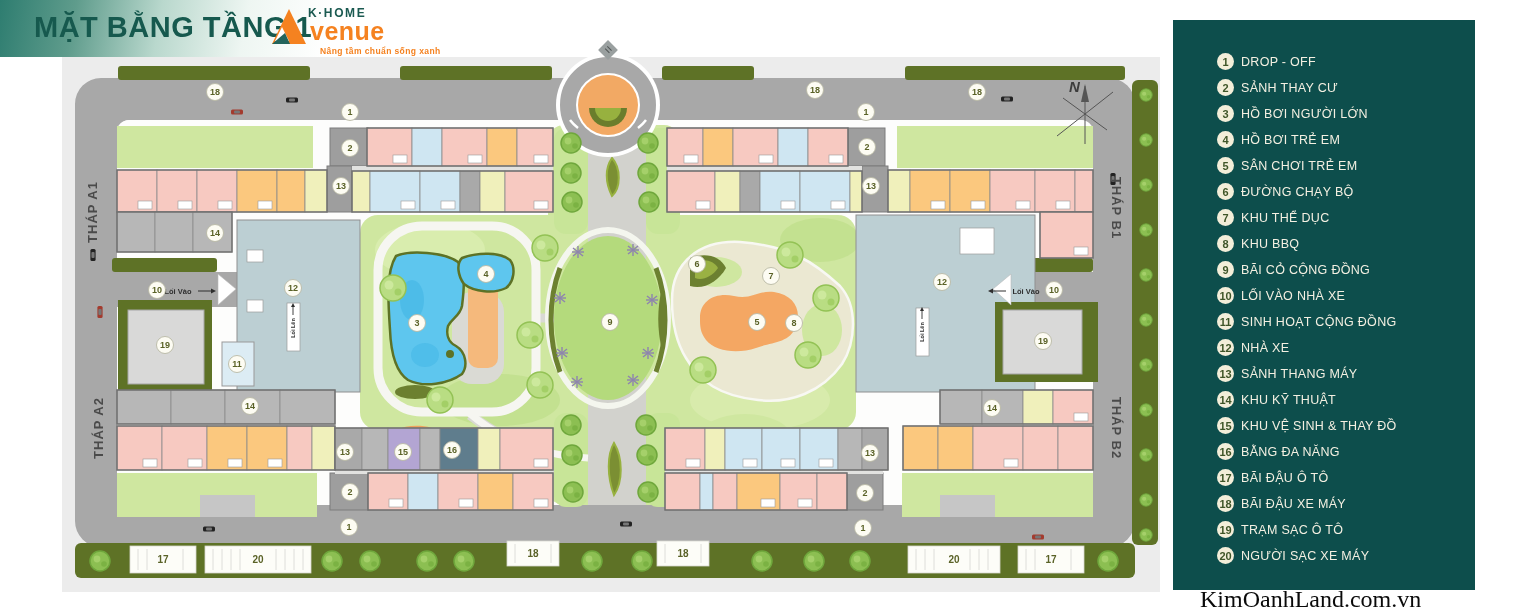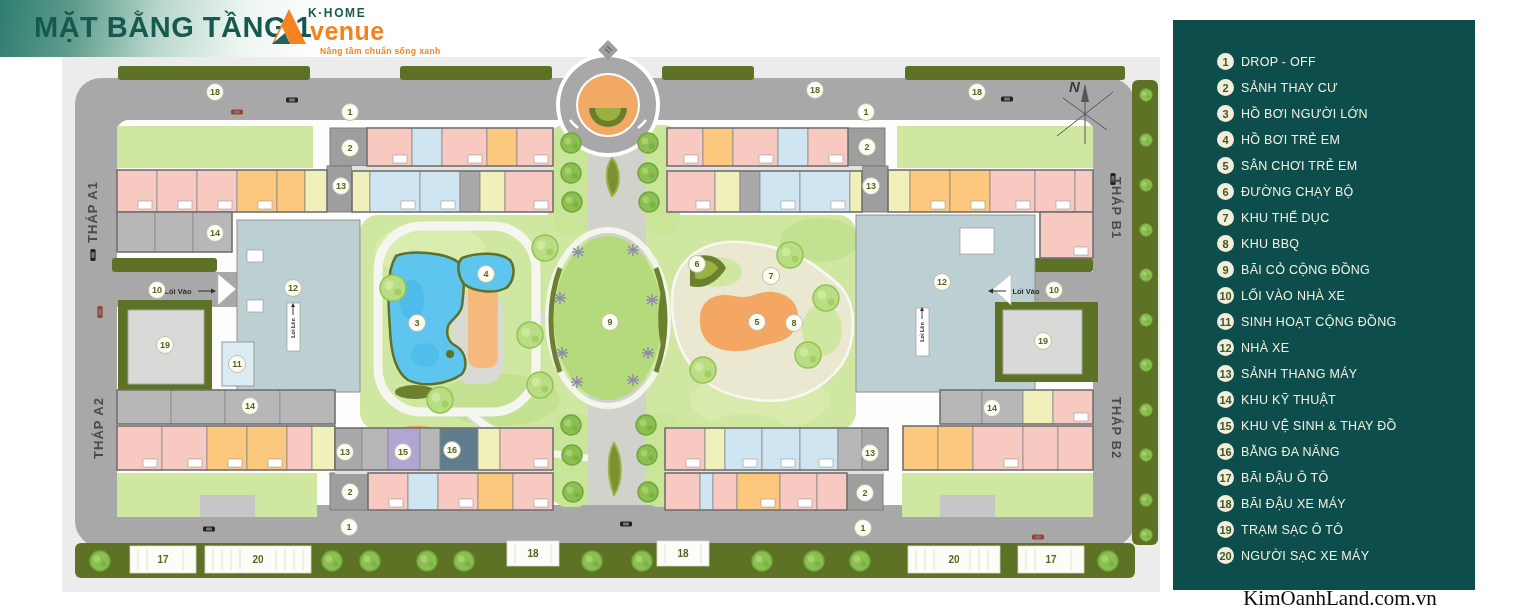--- a/index.html
+++ b/index.html
@@ -21,22 +21,22 @@
   
   .legend{position:absolute;left:1173px;top:20px;width:302px;height:570px;background:#0d4e4c;}
   .legend ol{list-style:none;margin:0;padding:33px 14px 26px 44px;height:511px;
      display:flex;flex-direction:column;justify-content:space-between;}
   .legend li{display:flex;align-items:center;}
   .lnum{flex:0 0 17px;height:17px;border-radius:50%;background:#f3eed9;color:#3f5528;
      font-size:11px;font-weight:800;display:flex;align-items:center;justify-content:center;}
   .llabel{margin-left:7px;font-size:12.5px;font-weight:400;color:#f4f0e2;letter-spacing:.3px;
      white-space:nowrap;}
   
-  .watermark{position:absolute;left:1200px;top:586px;width:280px;text-align:center;
-     font-family:"Liberation Serif",serif;font-size:21px;color:#0a0a0a;}
+  .watermark{position:absolute;left:1200px;top:586px;width:280px;
+     font-family:"Liberation Serif",serif;font-size:24px;color:#0a0a0a;}
   svg text{font-family:"Liberation Sans",sans-serif;}
 </style>
 </head>
 <body>
 
 <div class="page">
 
   <div class="header-band"></div>
   <div class="page-title">MẶT BẰNG TẦNG 1</div>
   <div class="logo">

